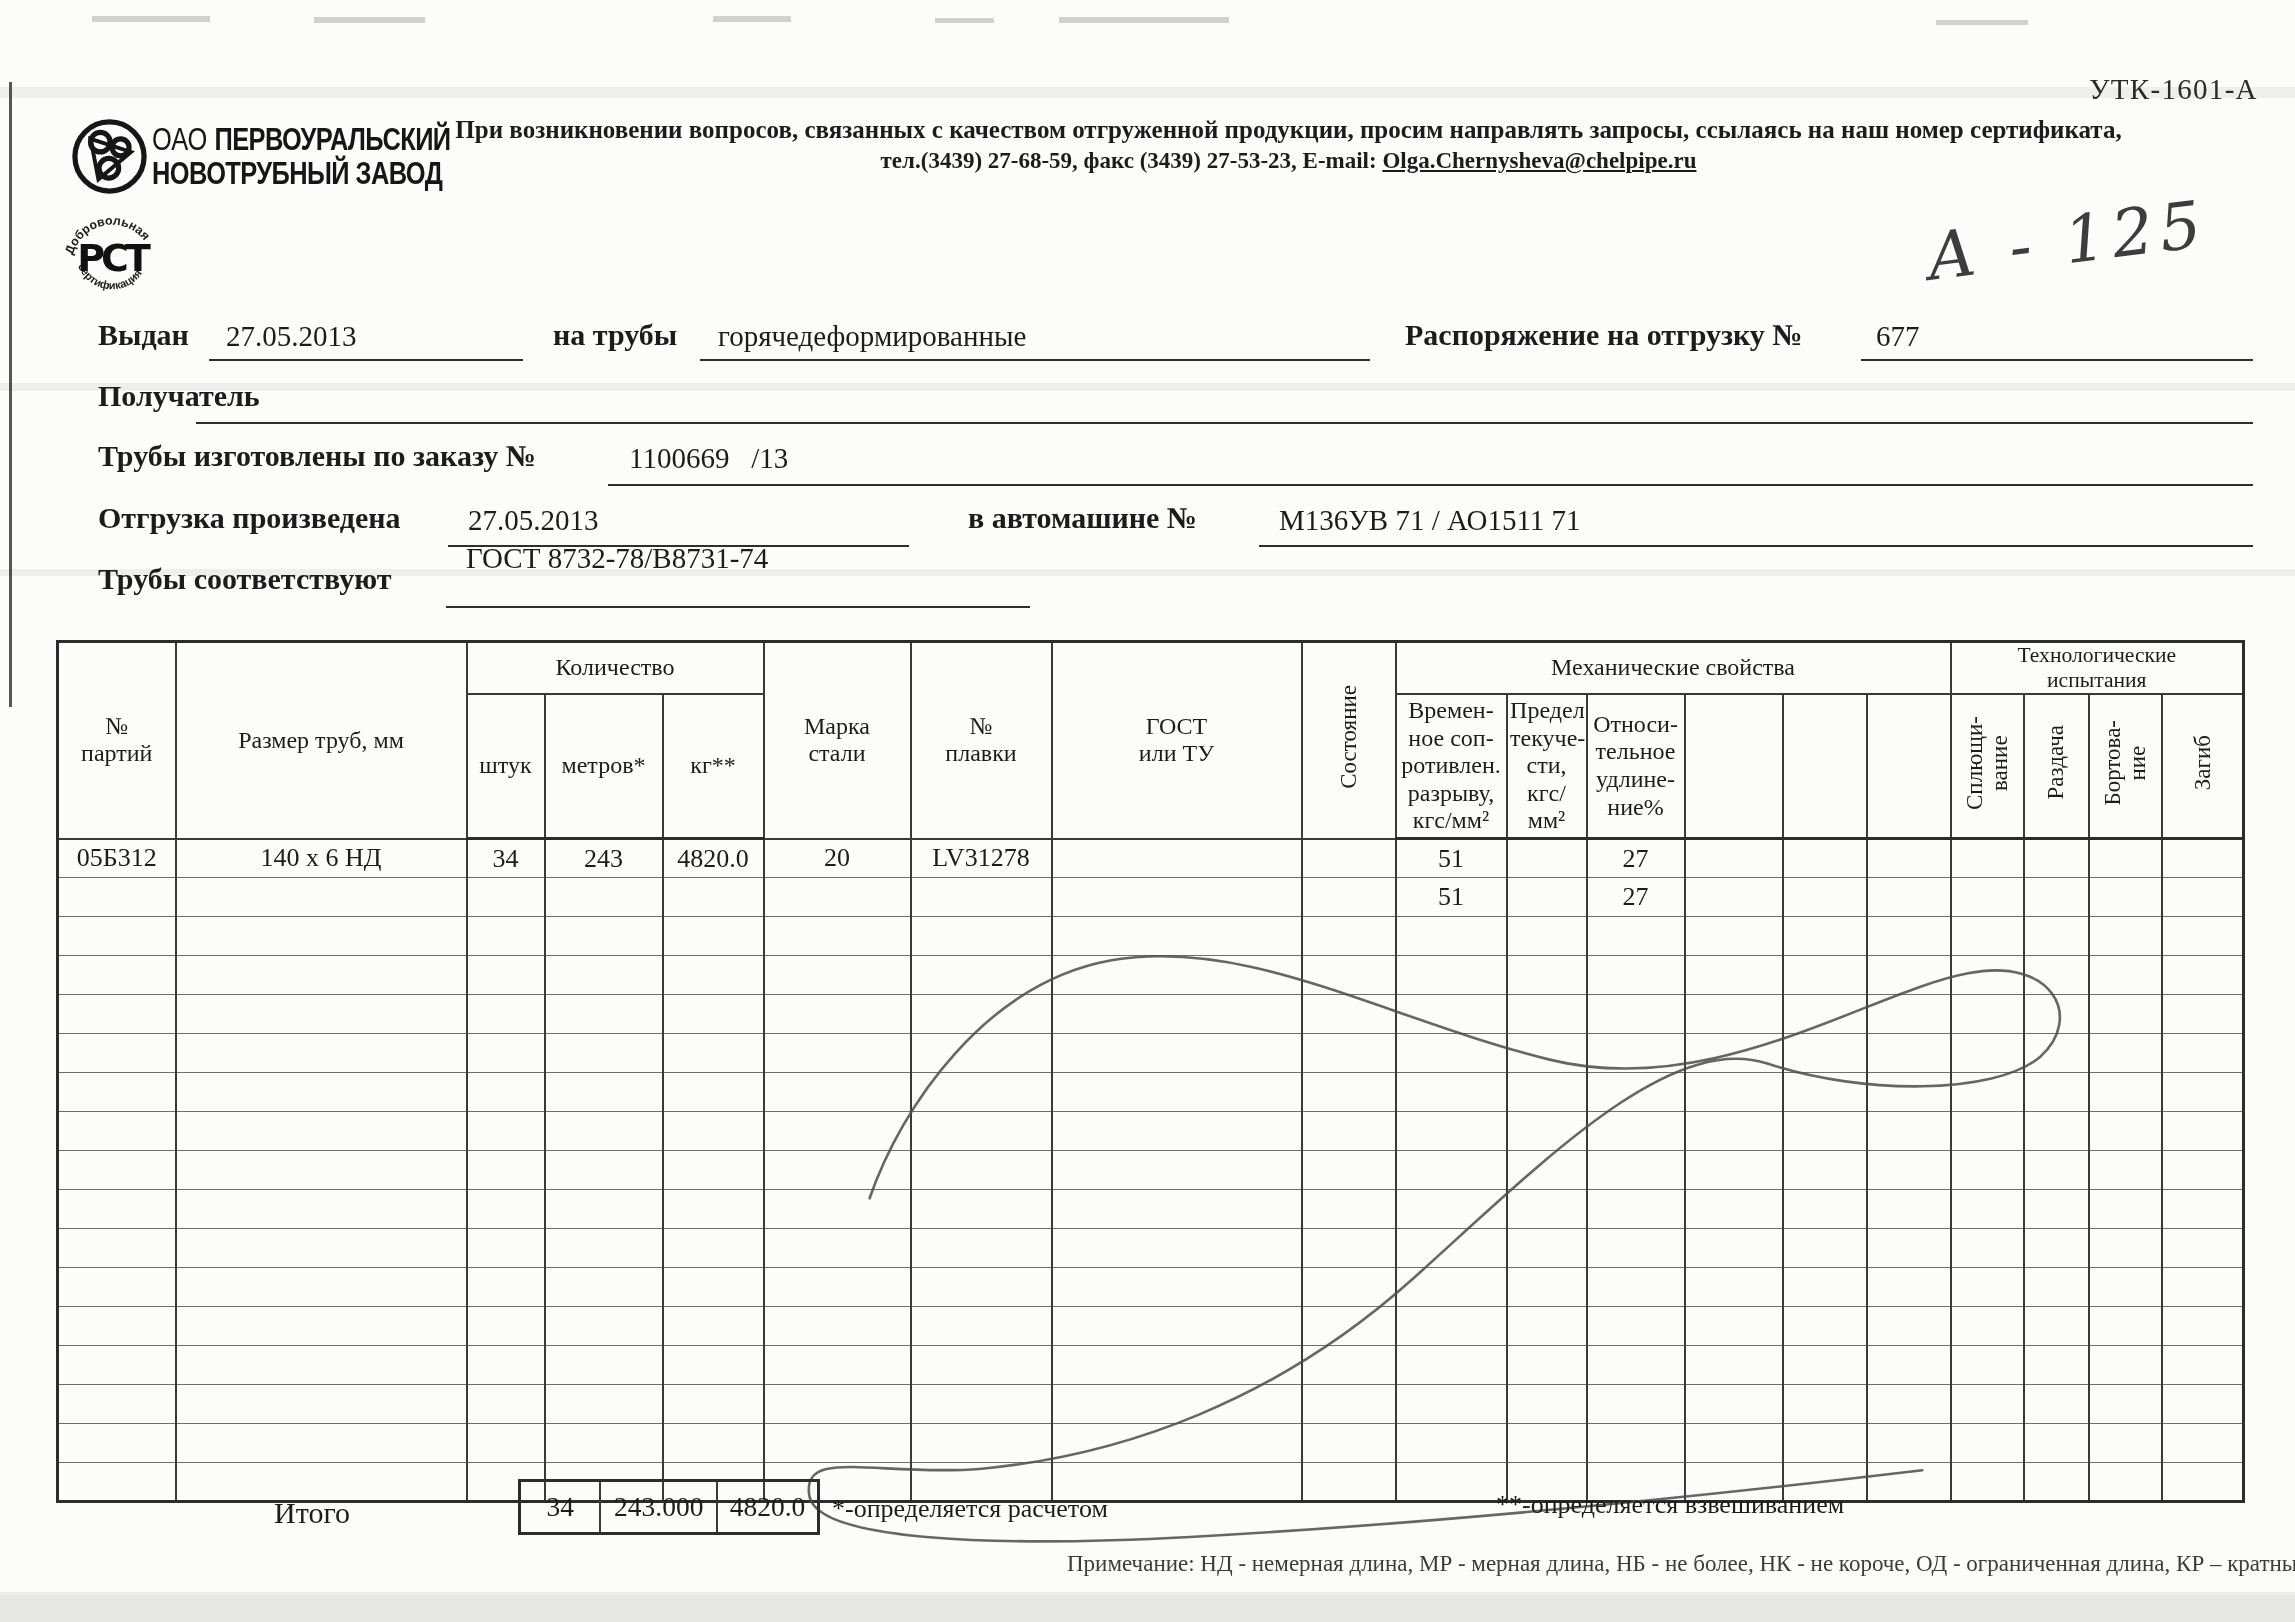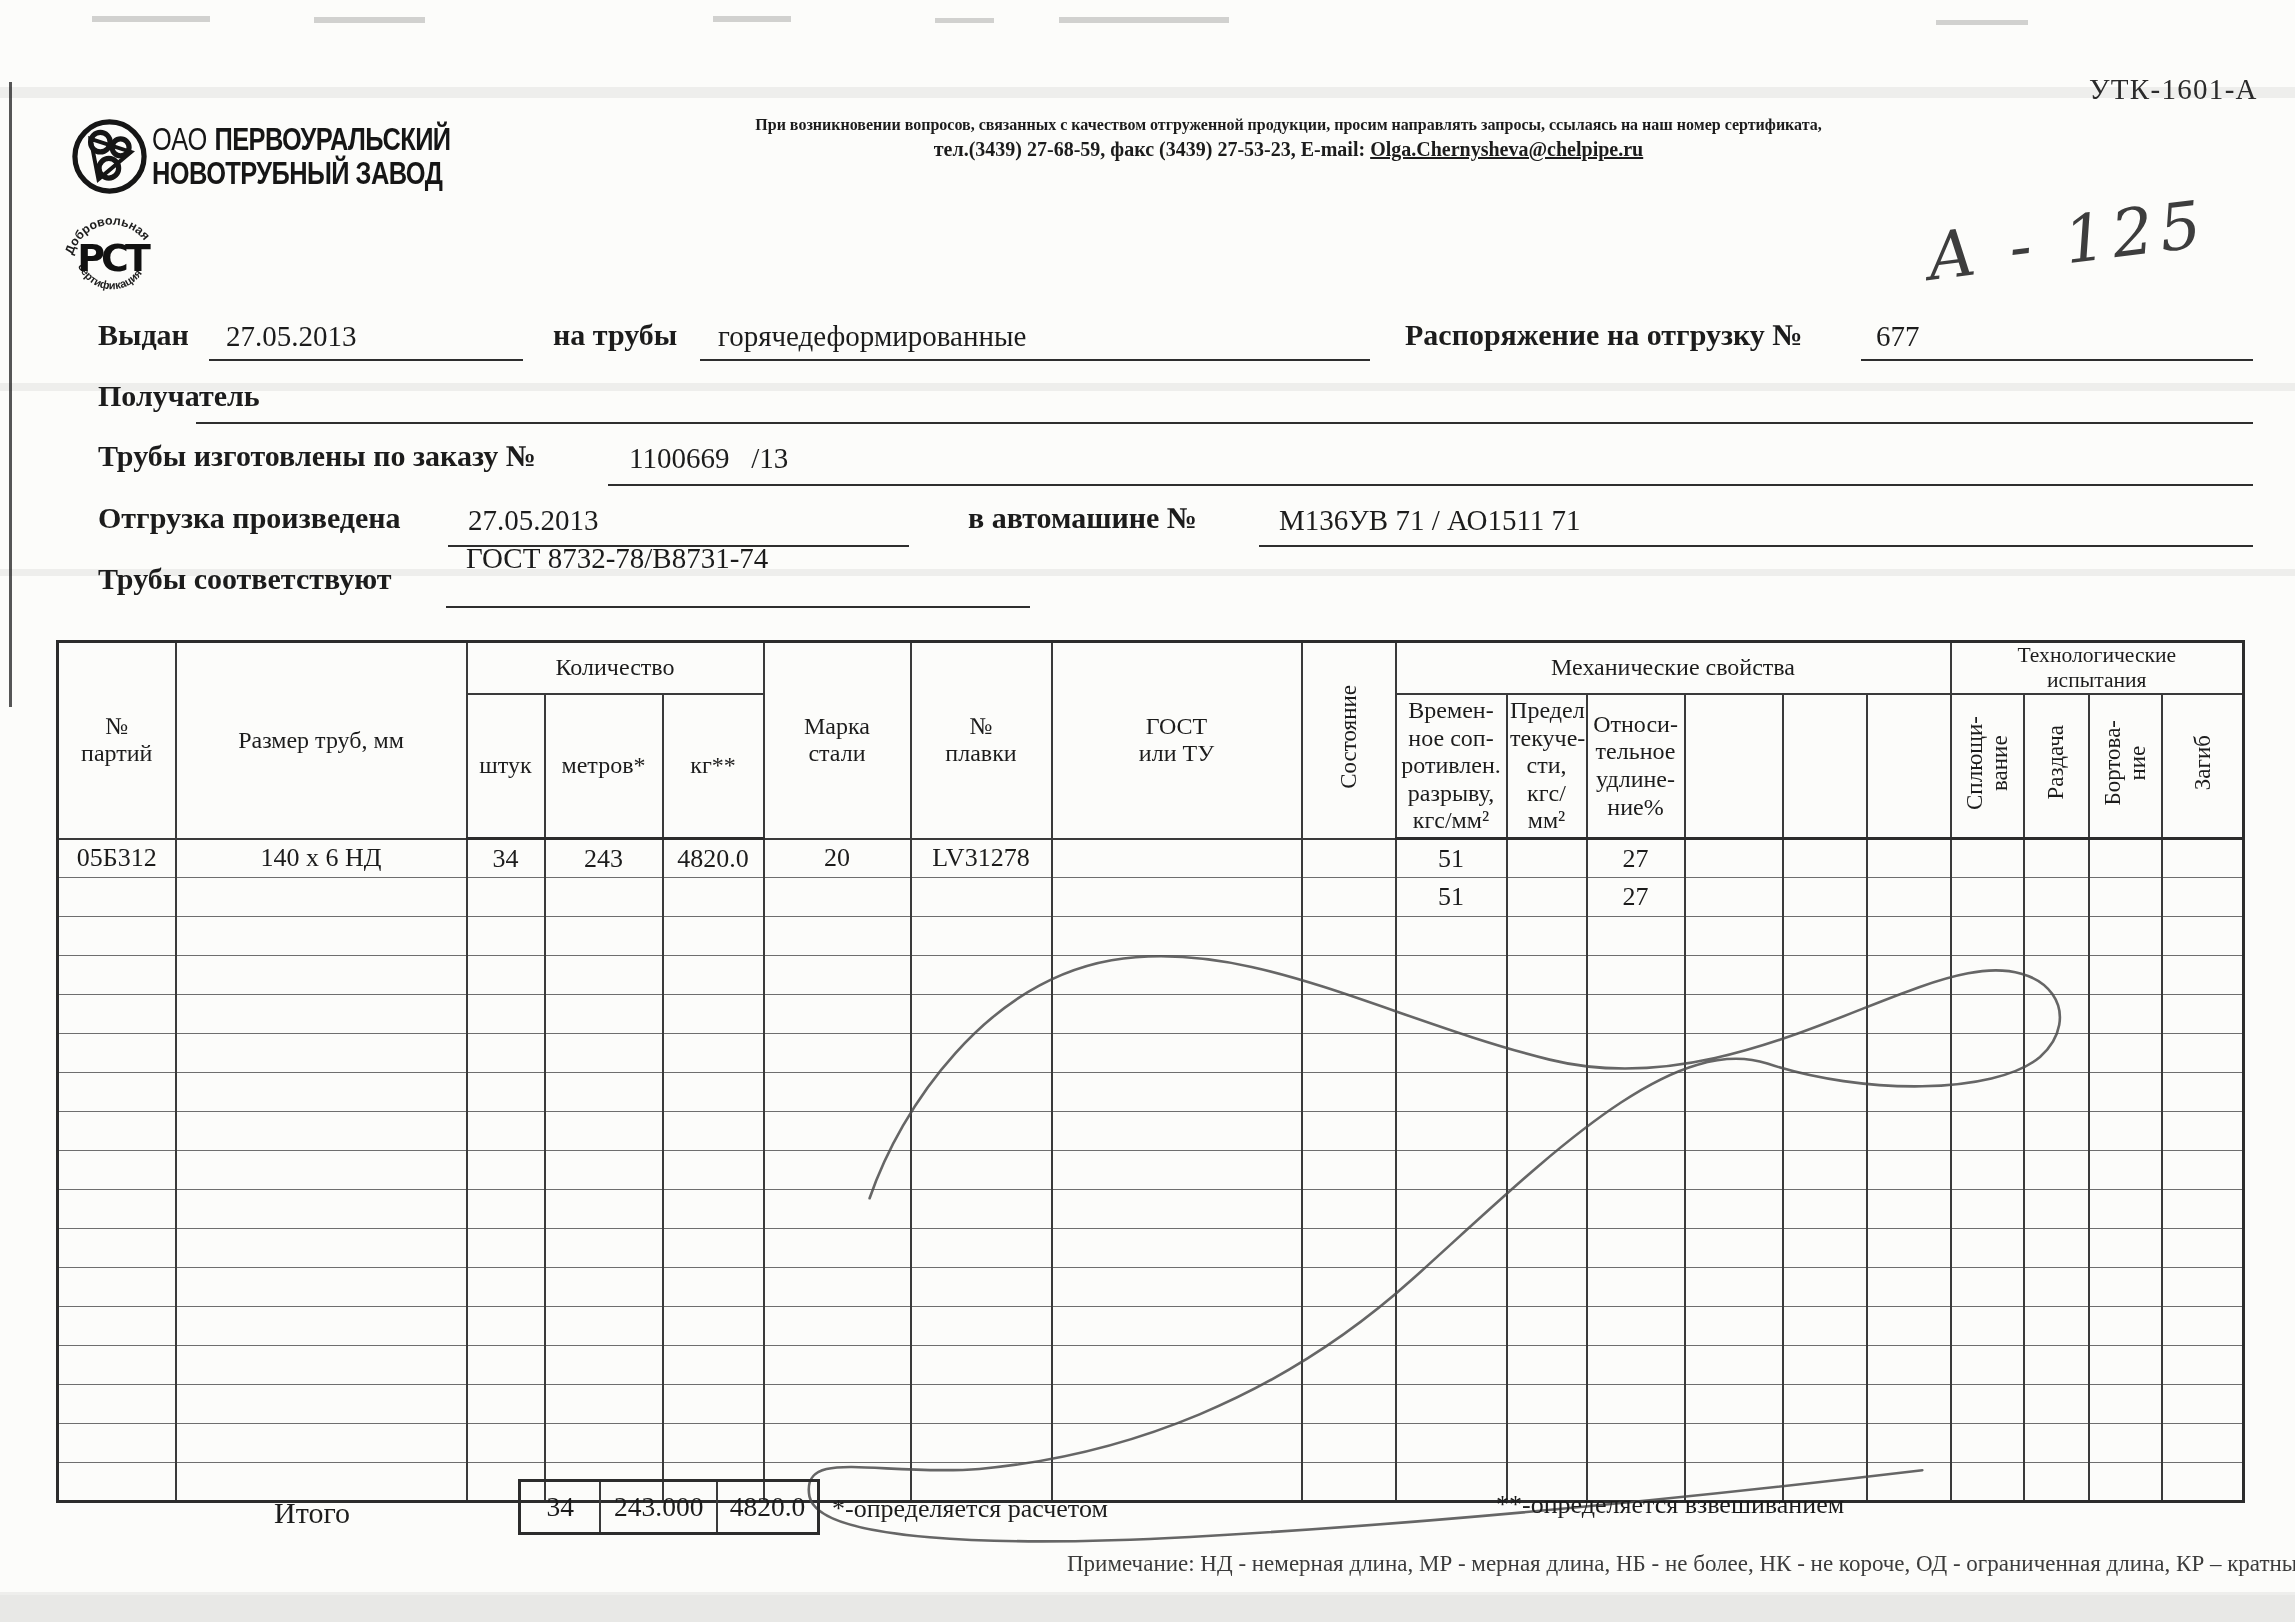--- a/index.html
+++ b/index.html
@@ -19,22 +19,22 @@
   
   .form-code{font-size:29px;letter-spacing:1.3px;color:#2a2a2a;}
   
   .org-name{font-family:"Liberation Sans", sans-serif;font-weight:bold;
     font-size:31px;line-height:34px;letter-spacing:-0.7px;color:#161616;
     transform:scaleX(0.82);transform-origin:left top;white-space:nowrap;}
   .org-prefix{font-weight:normal;letter-spacing:0;}
   
   .head-center{left:340px;top:111px;width:1897px;text-align:center;}
   .head-line1{font-size:26px;font-weight:bold;}
-  .head-line2{font-size:16px;font-weight:bold;margin-top:5.2px;}
-  .head-line3{font-size:20px;font-weight:bold;margin-top:3.9px;}
+  .head-line2{font-size:25px;font-weight:bold;margin-top:5.2px;}
+  .head-line3{font-size:23px;font-weight:bold;margin-top:3.9px;}
   .email{text-decoration:underline;}
   
   .title-row{left:262px;top:228px;width:1969px;text-align:center;white-space:nowrap;}
   .title-inner{display:inline-block;transform:scaleX(0.88);transform-origin:center;
     font-size:46px;font-weight:bold;font-style:italic;letter-spacing:0px;}
   .title-gap1{display:inline-block;width:39px;}
   .title-gap2{display:inline-block;width:29px;}
   
   .handwritten{font-family:"DejaVu Serif", serif;font-style:italic;
     font-size:65px;color:#3d3d3d;transform:rotate(-7deg);letter-spacing:6.5px;white-space:nowrap;}

